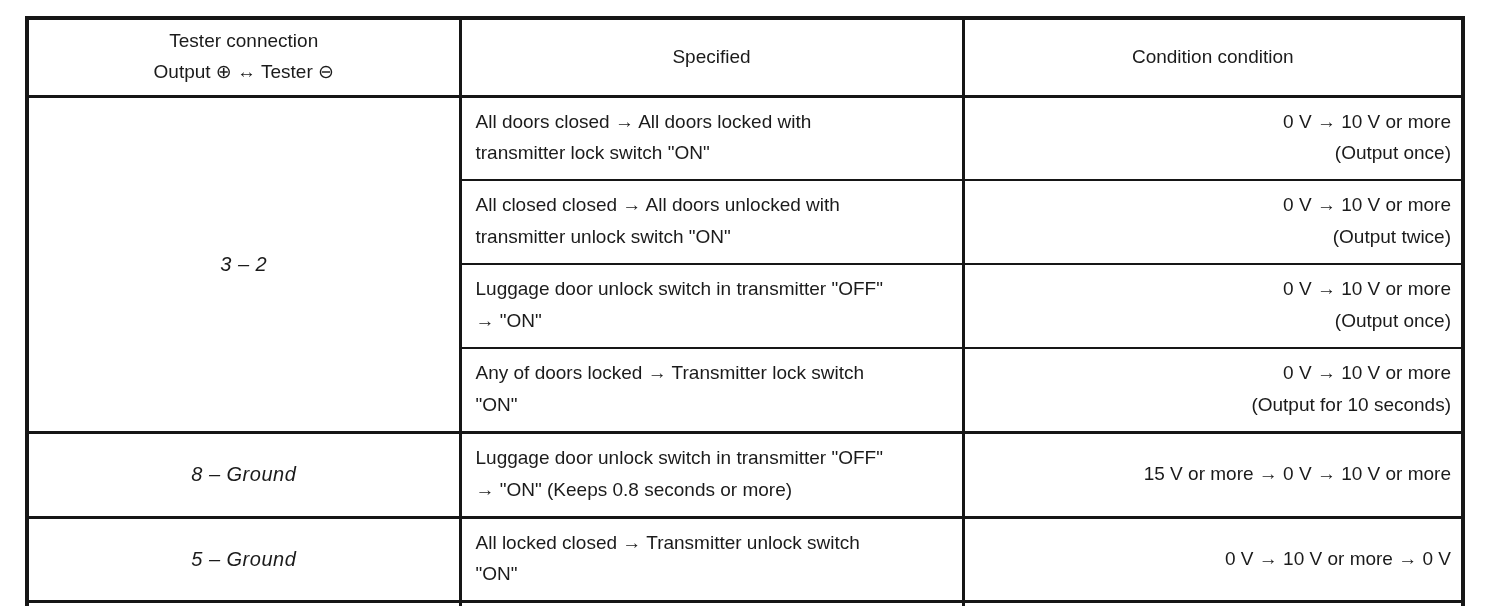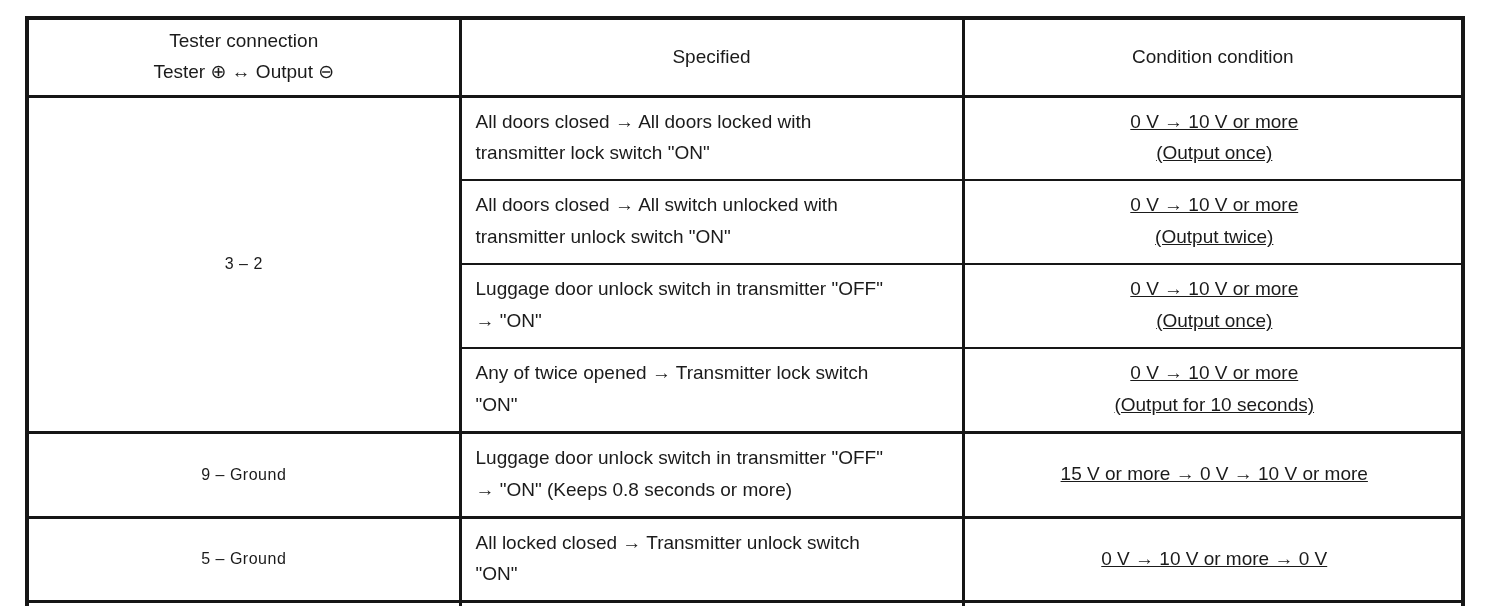--- a/index.html
+++ b/index.html
@@ -44,87 +44,87 @@
     border-bottom: 3px solid #161616;
     padding: 4px 8px;
   }
   
   td.minor { border-top: 2px solid #161616; }
   
   tr.major > td { border-top: 3px solid #161616; }
   
   td.tester {
     text-align: center;
-    font-size: 16px;
+    font-size: 20px;
     letter-spacing: 0.5px;
+    font-style: italic;
   }
   
   td.cond {
     text-align: left;
     padding: 8px 58px 10px 14px;
     line-height: 1.68;
     margin-top: 26px;
   }
   td.cond.tight { padding-right: 16px; }
   
   td.spec-val {
-    text-align: center;
+    text-align: right;
     padding: 8px 10px 10px 13px;
     line-height: 1.68;
     white-space: pre-line;
-    text-decoration: underline;
   }
   tr.r-tall   { height: 74px; }
   tr.r-med    { height: 72px; }
   tr.r-short  { height: 42px; }
 </style>
 </head>
 <body>
 
 <div class="page">
   <table class="spec">
     <colgroup>
       <col class="c1">
         <col class="c2">
         <col class="c3">
     </colgroup>
     <thead>
       <tr class="hdr">
         <th>
           <div>Tester connection</div>
-          <div>Tester ⊕ ↔ Output ⊖</div>
+          <div>Output ⊕ ↔ Tester ⊖</div>
         </th>
         <th>Specified</th>
         <th>Condition condition</th>
       </tr>
     </thead>
     <tbody>
       <tr class="r-tall">
         <td class="tester" rowspan="4">3 – 2</td>
         <td class="cond">All doors closed → All doors locked with transmitter lock switch "ON"</td>
         <td class="spec-val">0 V → 10 V or more
 (Output once)</td>
       </tr>
       <tr class="r-tall">
-        <td class="cond minor">All doors closed → All switch unlocked with transmitter unlock switch "ON"</td>
+        <td class="cond minor">All closed closed → All doors unlocked with transmitter unlock switch "ON"</td>
         <td class="spec-val minor">0 V → 10 V or more
 (Output twice)</td>
       </tr>
       <tr class="r-tall">
         <td class="cond minor">Luggage door unlock switch in transmitter "OFF" → "ON"</td>
         <td class="spec-val minor">0 V → 10 V or more
 (Output once)</td>
       </tr>
       <tr class="r-tall">
-        <td class="cond minor">Any of twice opened → Transmitter lock switch "ON"</td>
+        <td class="cond minor">Any of doors locked → Transmitter lock switch "ON"</td>
         <td class="spec-val minor">0 V → 10 V or more
 (Output for 10 seconds)</td>
       </tr>
       <tr class="r-tall major">
-        <td class="tester">9 – Ground</td>
+        <td class="tester">8 – Ground</td>
         <td class="cond">Luggage door unlock switch in transmitter "OFF" → "ON" (Keeps 0.8 seconds or more)</td>
         <td class="spec-val">15 V or more → 0 V → 10 V or more</td>
       </tr>
       <tr class="r-med major">
         <td class="tester">5 – Ground</td>
         <td class="cond">All locked closed → Transmitter unlock switch "ON"</td>
         <td class="spec-val">0 V → 10 V or more → 0 V</td>
       </tr>
       <tr class="r-short major">
         <td class="tester">15 – Ground</td>

